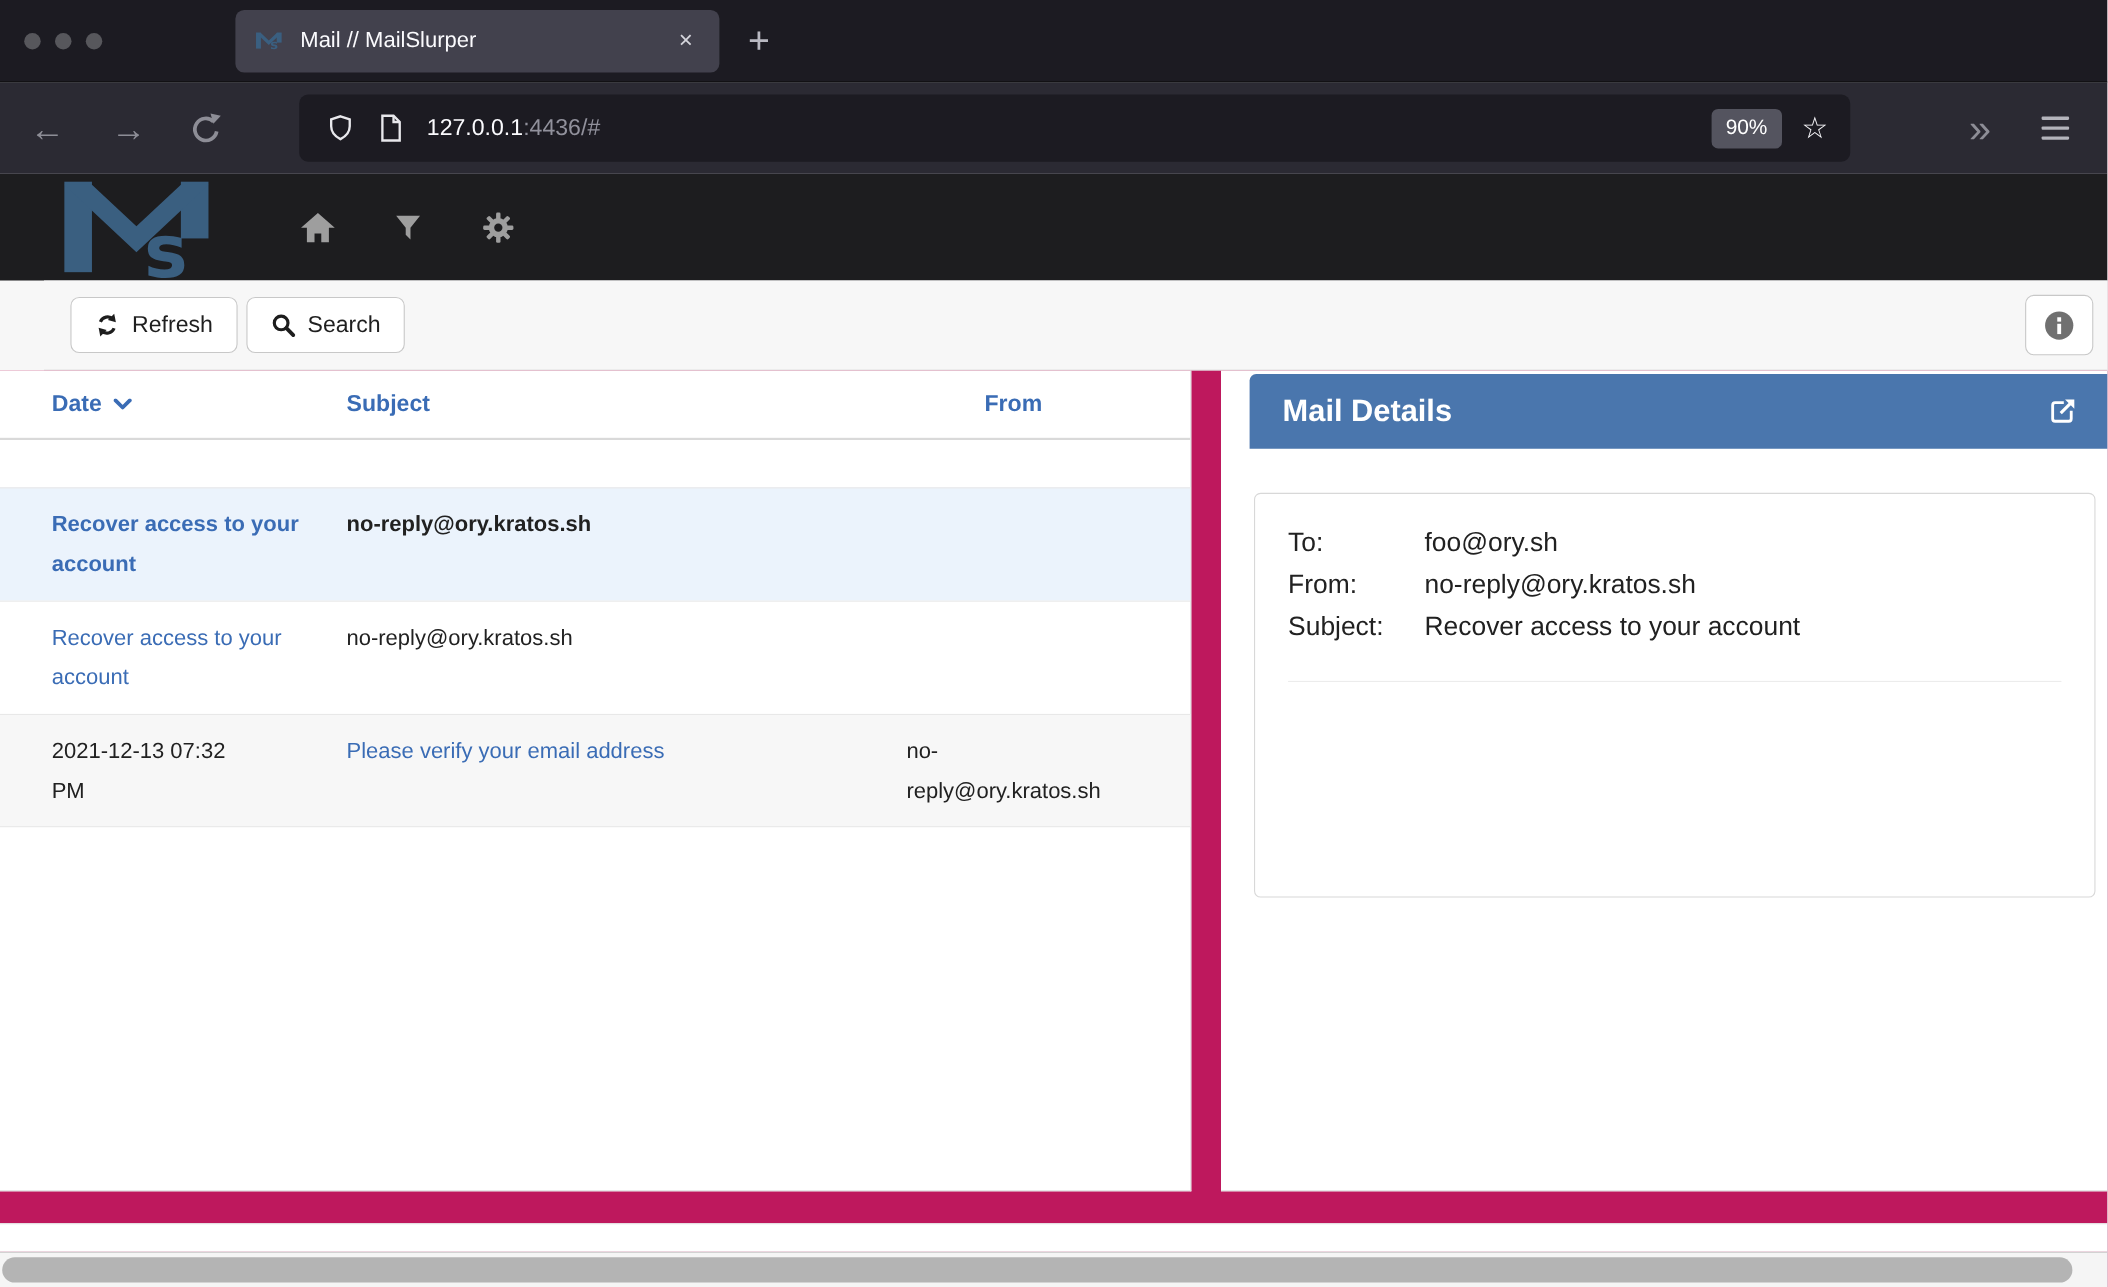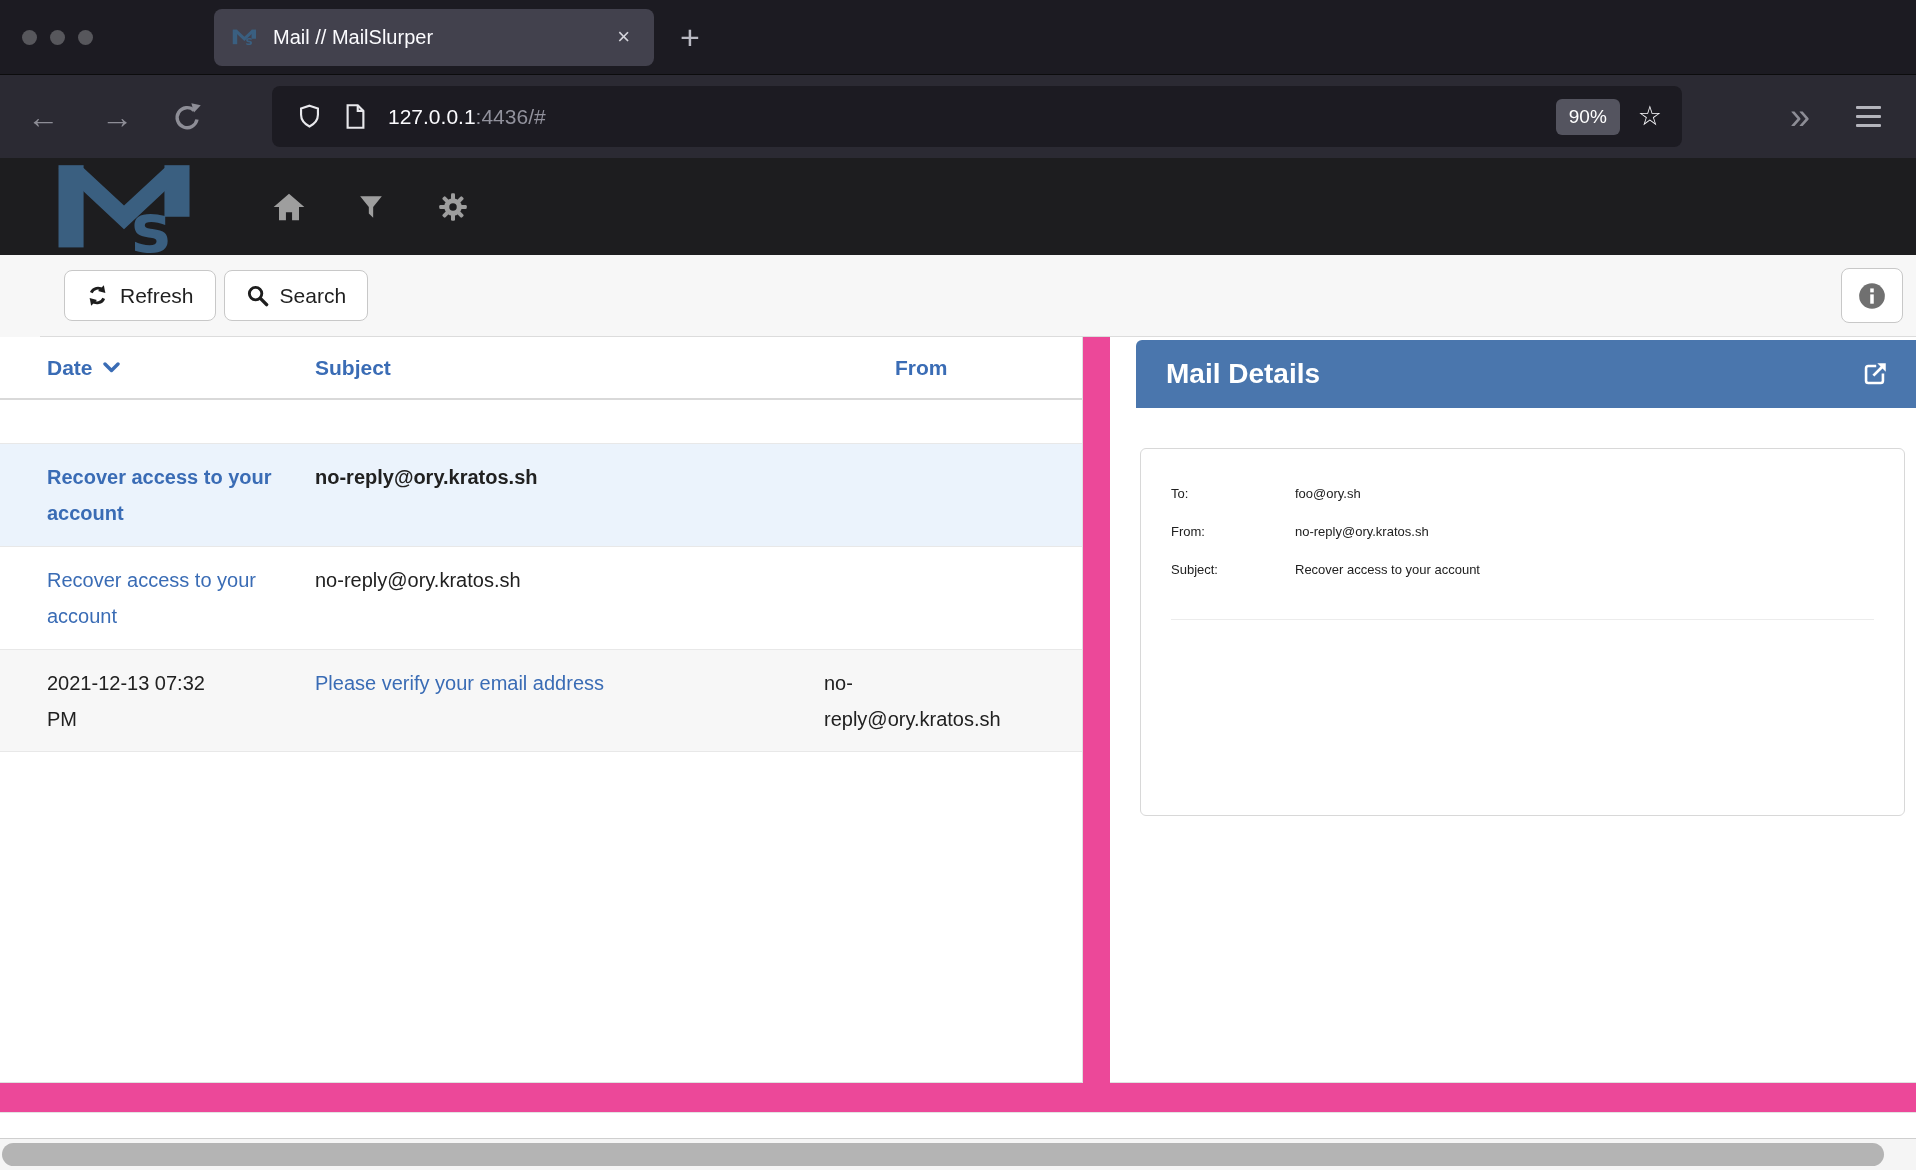--- a/index.html
+++ b/index.html
@@ -39,21 +39,21 @@
   .appbar-icon { width:32px; height:30px; display:flex; align-items:center; justify-content:center; }
 
   
   .toolbar { height:82px; background:#f7f7f7; border-bottom:1px solid #dcdcdc; display:flex; align-items:center;margin-left:40px; }
   .btn { display:flex; align-items:center; gap:11px; background:#ffffff; border:1px solid #c8c8c8; border-radius:8px; height:51px; padding:0 21px; font-size:21px; color:#1f1f1f; }
   .btn-refresh { margin-left:24px; }
   .btn-search { margin-left:8px; }
   .btn-info { margin-left:auto; margin-right:13px; width:62px; height:55px; display:flex; align-items:center; justify-content:center; background:#ffffff; border:1px solid #c8c8c8; border-radius:8px; }
 
   
-  .content { height:833px; background:#ec4899; display:flex; flex-direction:column; }
+  .content { height:833px; background:#be185d; display:flex; flex-direction:column; }
   .panels { height:746px; display:flex; }
   .left-panel { width:1083px; background:#ffffff; border-right:1px solid #e0e0e0; border-bottom:1px solid #e0e0e0; }
   .gutter { width:27px; }
   .right-panel { flex:1; background:#ffffff; border-bottom:1px solid #e0e0e0; position:relative; }
 
   
   .list-header { display:grid; grid-template-columns:268px 580px auto; padding-left:47px; height:63px; align-items:center; border-bottom:2px solid #d9d9d9; }
   .col-head { color:#3a6cb5; font-weight:bold; font-size:21px; display:flex; align-items:center; gap:10px; }
   .list-gap { height:43px; }
   .mail-row { display:grid; grid-template-columns:268px 509px 205px; padding:15px 0 0 47px; min-height:103px; border-top:1px solid #e8e8e8; font-size:20px; line-height:36px; color:#212121; }
@@ -61,21 +61,21 @@
   .row-striped { background:#f7f7f7; }
   .row-selected { background:#ebf3fc; font-weight:bold; }
   .cell-date { padding-right:88px; }
   .cell-subject a { color:#3a6cb5; text-decoration:none; cursor:pointer; }
   .cell-from { overflow-wrap:break-word; }
 
   
   .details-header { margin:3px 0 0 26px; height:68px; background:#4a76ad; border-radius:6px 0 0 0; display:flex; align-items:center; padding:0 28px 0 30px; }
   .details-title { color:#ffffff; font-weight:bold; font-size:28px; flex:1; }
   .details-card { margin:40px 0 0 30px; width:765px; height:368px; border:1px solid #d8d8d8; border-radius:6px; background:#ffffff; padding:26px 30px; }
-  .field-row { display:grid; grid-template-columns:124px auto; font-size:13px; line-height:38px; color:#212121; }
+  .field-row { display:grid; grid-template-columns:124px auto; font-size:24px; line-height:38px; color:#212121; }
   .details-divider { border:none; border-top:1px solid #ececec; margin:30px 0 32px 0; }
   .mail-body { font-size:20px; line-height:37.5px; color:#212121; max-width:620px; overflow-wrap:break-word; }
   .mail-body a { color:#3a6cb5; text-decoration:none; cursor:pointer; }
 
   
   .strip-gray { height:29px; }
   .strip-white { height:26px; background:#ffffff; border-top:1px solid #e3e3e3; }
   .hscroll { height:32px; background:#f5f5f5; border-top:1px solid #cfcfcf; position:relative; }
   .hscroll-thumb { position:absolute; top:4px; left:2px; width:1882px; height:23px; border-radius:12px; background:#b4b4b4; }
 

